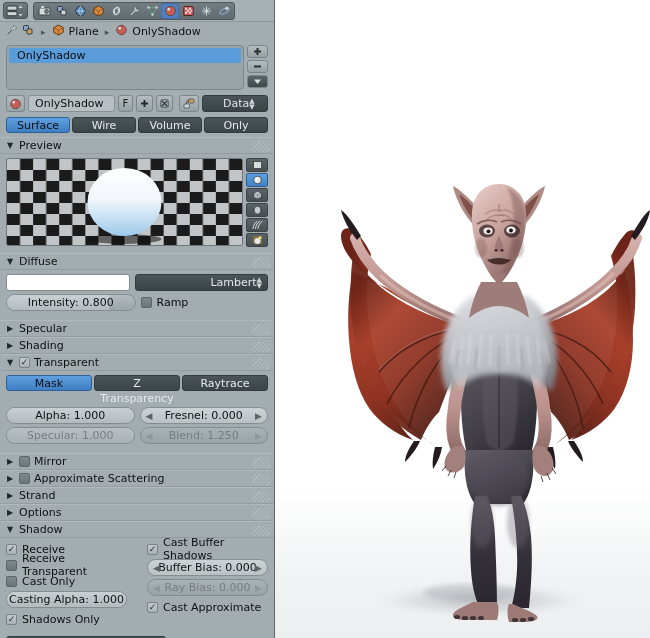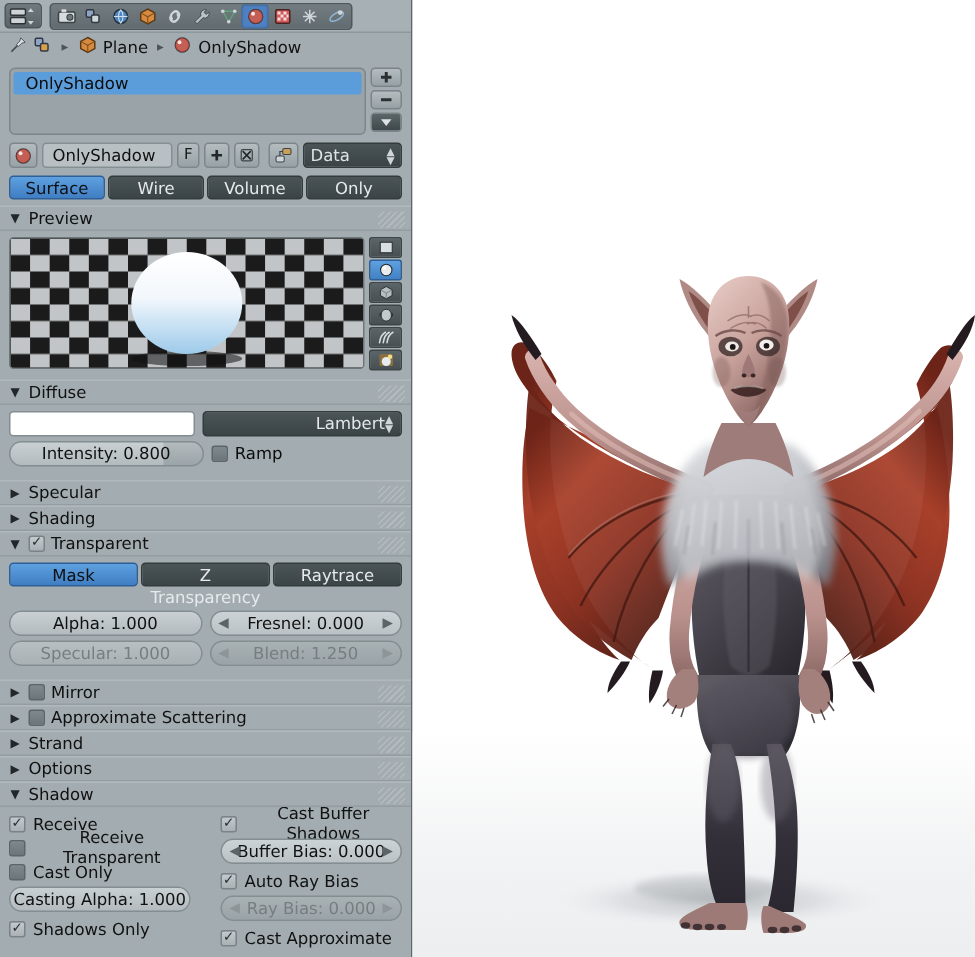--- a/index.html
+++ b/index.html
@@ -101,21 +101,21 @@
     background:linear-gradient(#b4bcbf,#98a2a6);
     border:1px solid #7d878b; border-radius:3px;
     display:flex;align-items:center;justify-content:center;
     font-size:10px; color:#16191a;
   }
   .mat-data {
     width:66px; height:17px;
     background:linear-gradient(#4a5356,#3a4346);
     border:1px solid #333b3d; border-radius:3px;
     display:flex;align-items:center;justify-content:space-between;
-    padding:0 4px; color:#dfe3e5; font-size:11px;
+    padding:0 20px; color:#dfe3e5; font-size:11px;
   }
 
   
   .typerow { display:flex; gap:2px; padding:2px 6px 4px 6px; }
   .typebtn {
     flex:1; height:16px; line-height:15px; text-align:center;
     font-size:11px; color:#e6eaec;
     background:linear-gradient(#4b5457,#3b4447);
     border:1px solid #333b3d; border-radius:3px;
   }
@@ -208,21 +208,21 @@
   .arrowsl .txt { font-size:11px; color:#111; }
   .arrowsl.dim { background:linear-gradient(#a8b1b4,#9aa3a7); }
   .arrowsl.dim .txt { color:#767e81; }
   .arrowsl .la, .arrowsl .ra {
     position:absolute; top:3px; font-size:9px; color:#5c6466;
   }
   .arrowsl .la { left:5px; }
   .arrowsl .ra { right:5px; }
   .arrowsl.dim .la, .arrowsl.dim .ra { color:#8d9598; }
 
-  .col2 { display:flex; gap:20px;text-align:center; }
+  .col2 { display:flex; gap:20px; }
   .col { flex:1; }
 
   .bigdrop {
     width:160px; height:17px;
     background:linear-gradient(#4b5457,#3a4346);
     border:1px solid #333b3d; border-radius:3px;
     display:flex;align-items:center;justify-content:space-between;
     padding:0 5px; color:#e3e7e9; font-size:11px;
     margin:3px 6px 0 6px;
   }
@@ -654,24 +654,20 @@
           <div class="cbrow">
             <span class="cb on"></span>
             <span>Cast Buffer Shadows</span>
           </div>
           <div class="fieldrow" style="margin:2px 0 3px 0">
             <div class="arrowsl">
               <span class="la">◀</span>
               <span class="txt">Buffer Bias: 0.000</span>
               <span class="ra">▶</span>
             </div>
-          </div>
-          <div class="cbrow">
-            <span class="cb on"></span>
-            <span>Auto Ray Bias</span>
           </div>
           <div class="fieldrow" style="margin:2px 0 3px 0">
             <div class="arrowsl dim">
               <span class="la">◀</span>
               <span class="txt">Ray Bias: 0.000</span>
               <span class="ra">▶</span>
             </div>
           </div>
           <div class="cbrow">
             <span class="cb on"></span>

